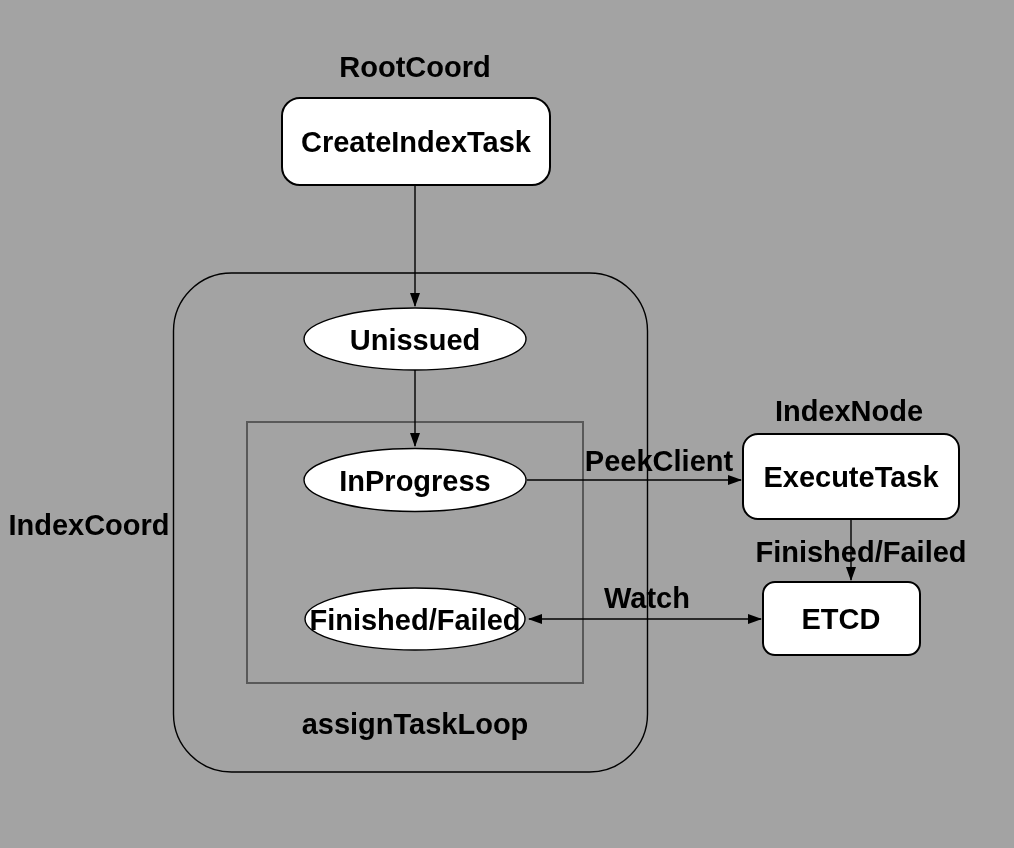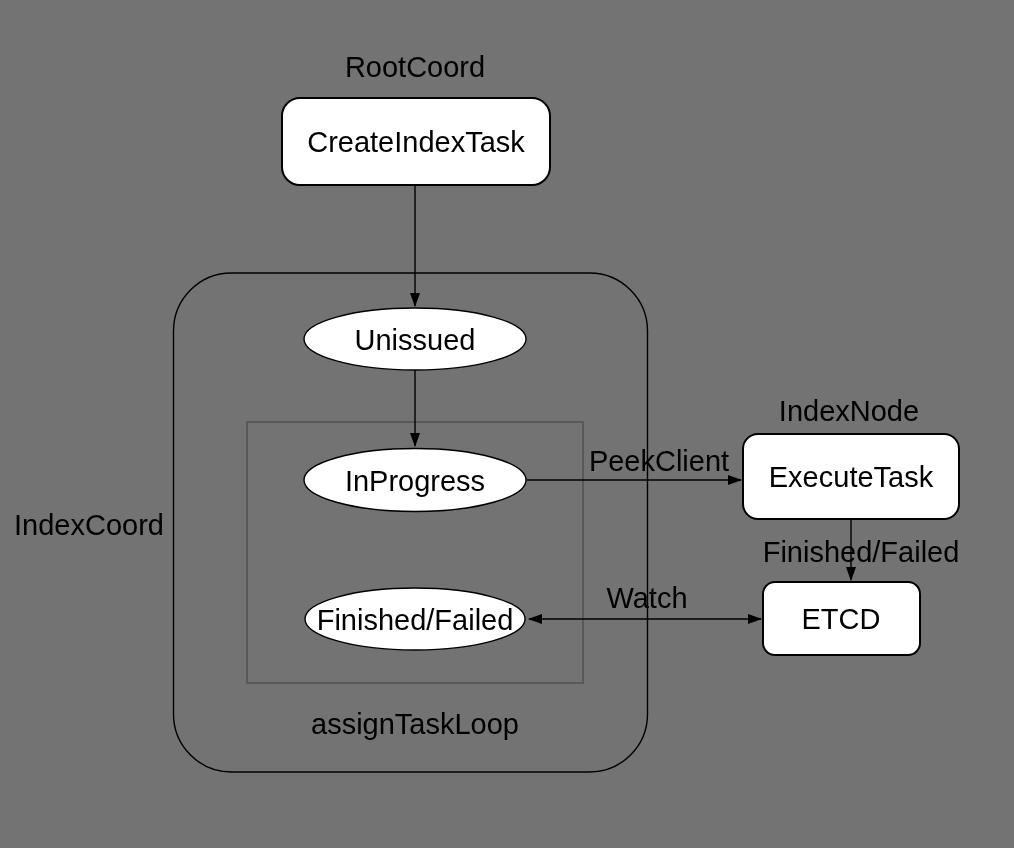--- a/index.html
+++ b/index.html
@@ -4,23 +4,24 @@
 <style>
   html, body {
     margin: 0;
     padding: 0;
     background: #ffffff;
   }
   .canvas {
     position: relative;
     width: 1014px;
     height: 848px;
-    background: #737373;
+    background: #a3a3a3;
     overflow: hidden;
     font-family: "Liberation Sans", sans-serif;
+    font-weight: bold;
   }
   svg {
     display: block;
   }
   .diagram-text {
     font-family: "Liberation Sans", sans-serif;
     font-size: 29px;
     fill: #000000;
   }
   .node-shape {

